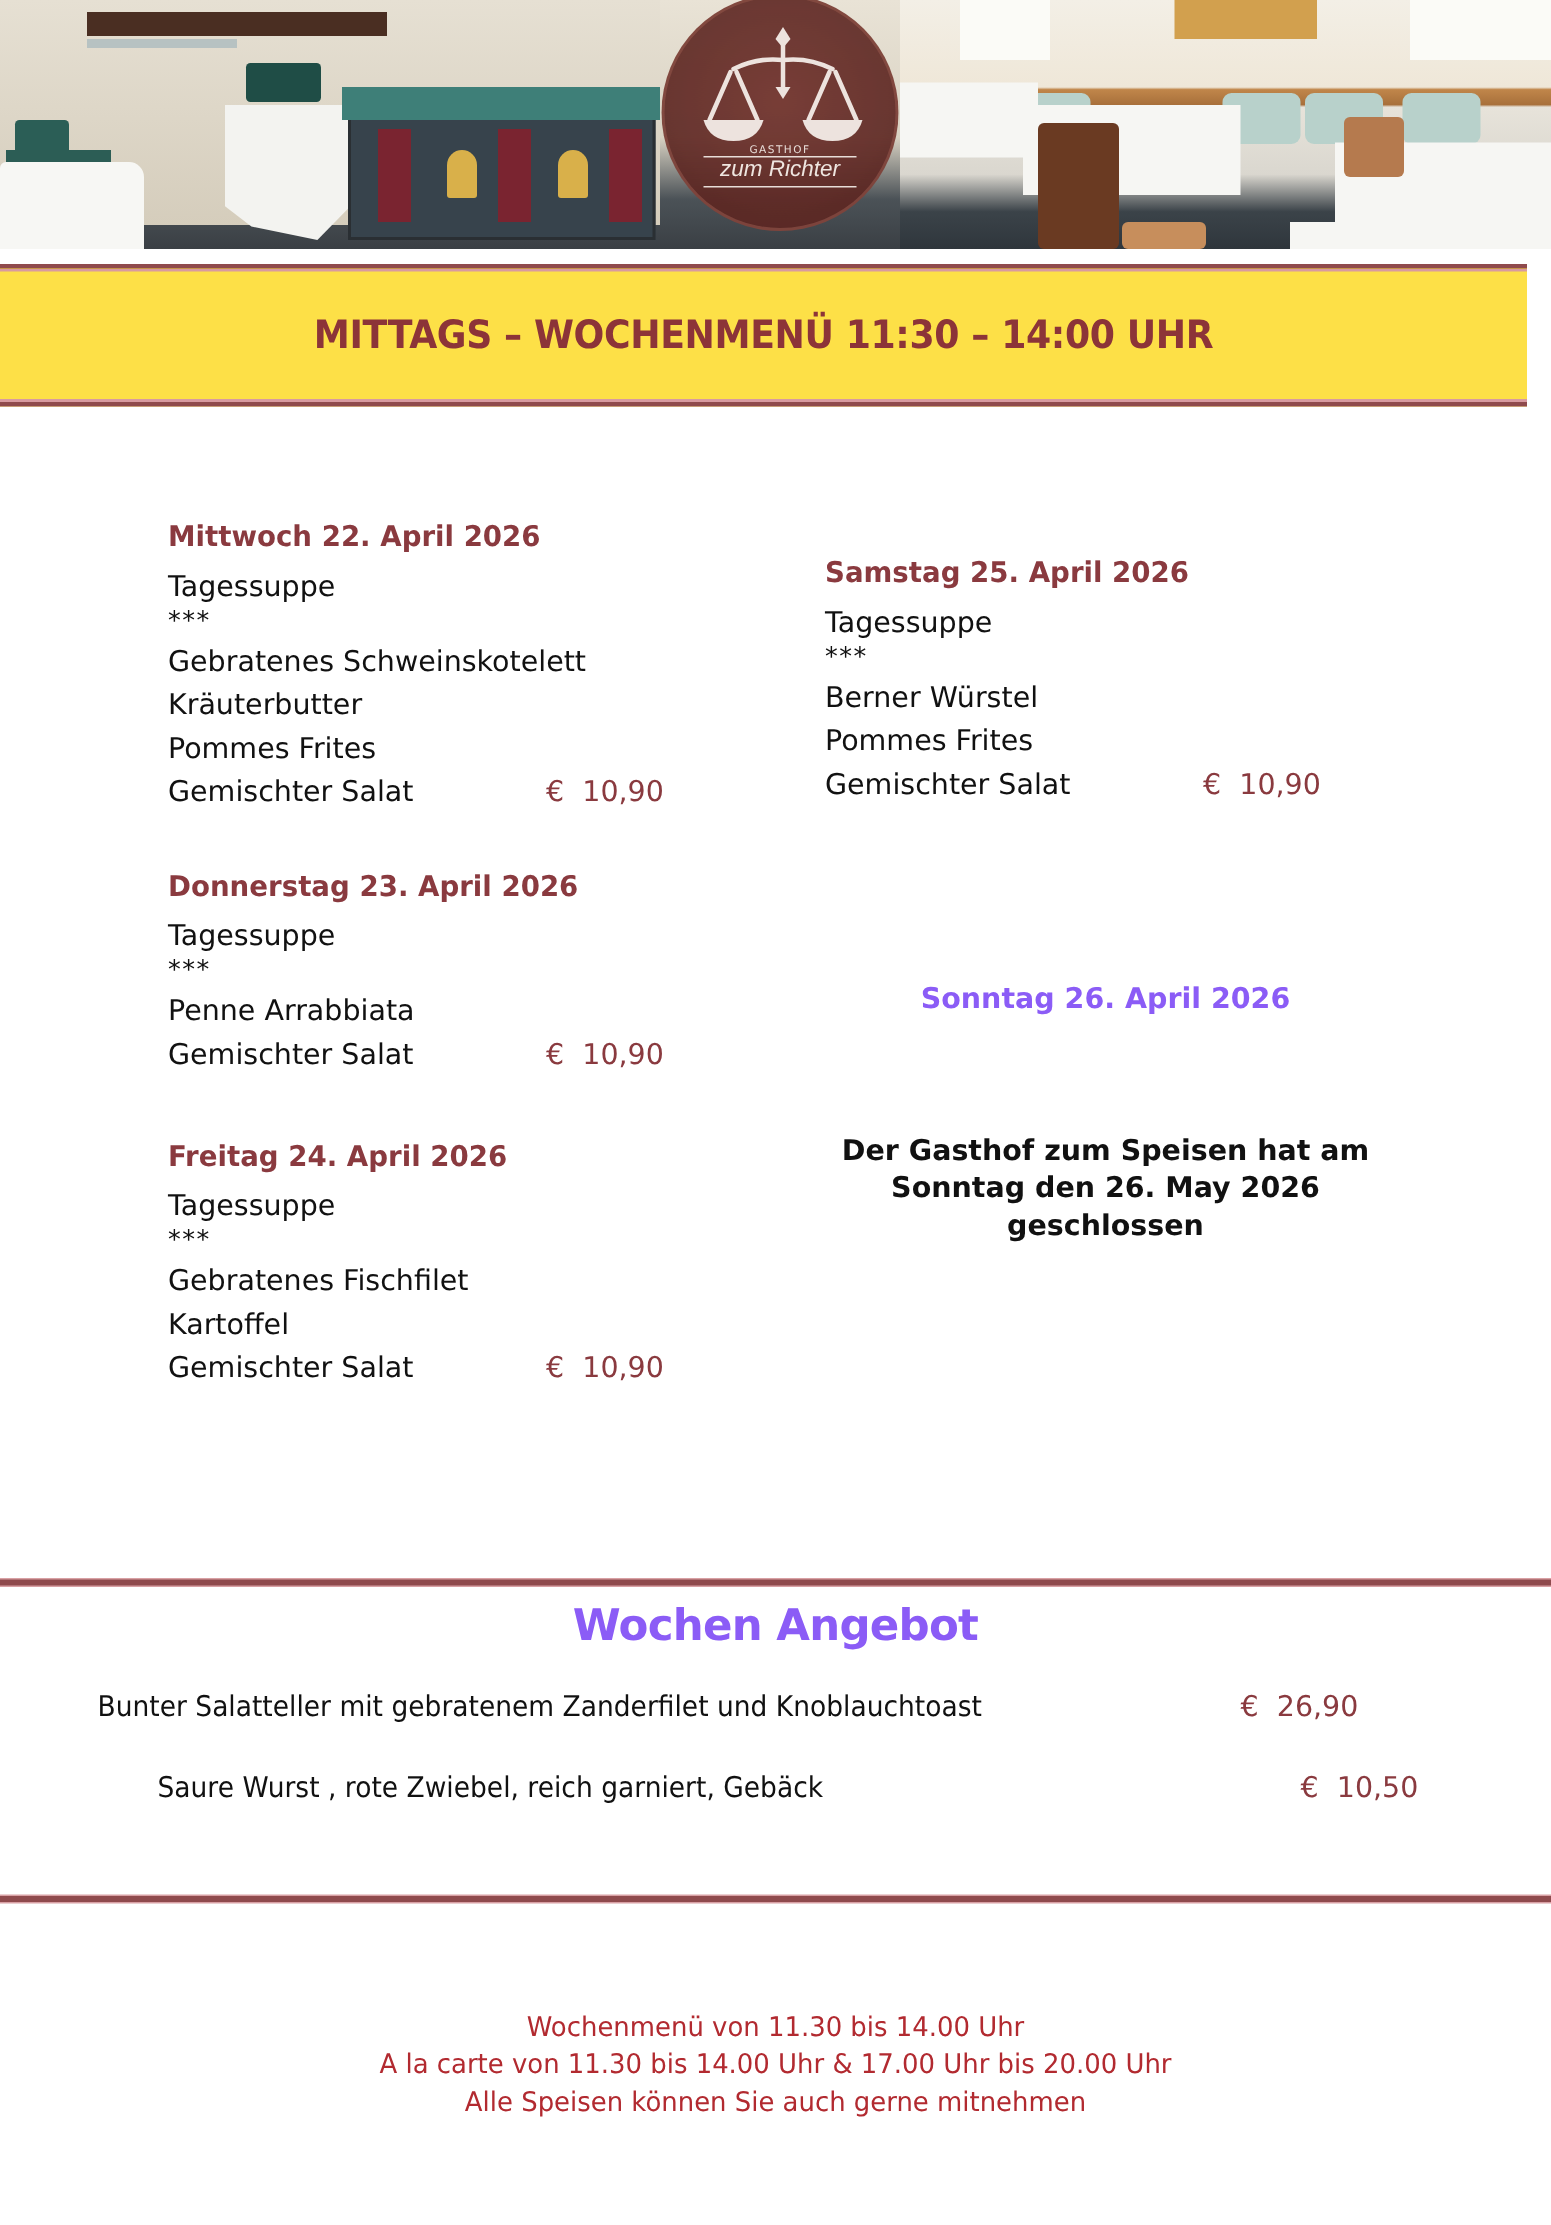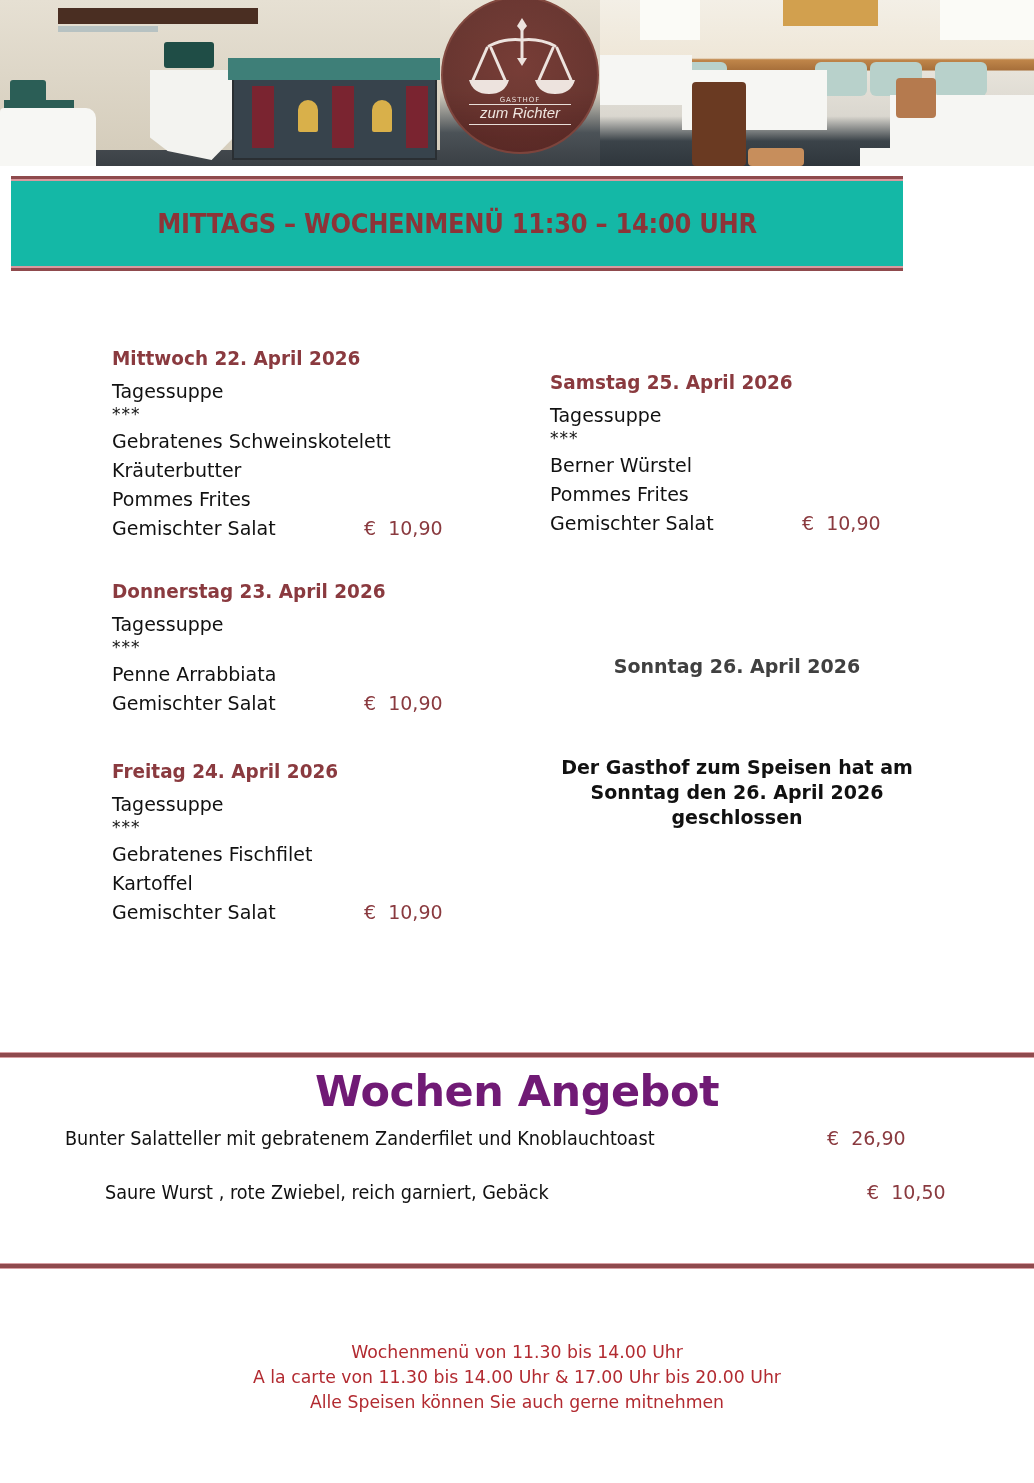--- a/index.html
+++ b/index.html
@@ -41,22 +41,22 @@
       font-family: "DejaVu Sans", sans-serif; font-size: 7px; letter-spacing: 1px; color: #e8ddd8;
     }
     .logo-name {
       position: absolute; left: 0; width: 100%; top: 106px; text-align: center;
       font-family: Liberation Sans, sans-serif; font-size: 15px; font-style: italic; color: #efe6e0;
     }
     .logo-name-line { position: absolute; left: 26px; right: 26px; height: 1px; background: #e8ddd8; }
 
     
     .title-band {
-      position: absolute; left: 11px; top: 176px; width: 892px; height: 95px;
-      background: #14b8a6;
+      position: absolute; left: 0; top: 176px; width: 1018px; height: 95px;
+      background: #fde047;
       border-top: 3px solid #8f4a4d;
       border-bottom: 3px solid #8f4a4d;
       box-shadow: 0 -2px 0 #d89aa0 inset, 0 2px 0 #d89aa0 inset;
     }
     .title-band h1 {
       position: absolute; left: 0; width: 100%; top: 30px; text-align: center;
       font-family: "DejaVu Sans", sans-serif; font-weight: bold; font-size: 26px;
       color: #8c3438; letter-spacing: -0.3px; transform: scaleX(0.93);
     }
 
@@ -73,38 +73,38 @@
       transform-origin: left;
     }
     .dish.sep { height: 21px; line-height: 16px; font-size: 17px; letter-spacing: 1px; }
     .price {
       position: absolute; top: 0; font-family: "DejaVu Sans", sans-serif;
       font-size: 19px; color: #8a3a3f; white-space: nowrap;
     }
 
     .closed-heading {
       position: absolute; left: 560px; width: 354px; top: 655px; text-align: center;
-      font-family: "DejaVu Sans", sans-serif; font-weight: bold; font-size: 19px; color: #404040;
+      font-family: "DejaVu Sans", sans-serif; font-weight: bold; font-size: 19px; color: #8b5cf6;
     }
     .closed-note {
       position: absolute; left: 540px; width: 394px; top: 755px; text-align: center;
       font-family: "DejaVu Sans", sans-serif; font-weight: bold; font-size: 19px; color: #111;
       line-height: 25px;
     }
 
     
     .rule {
       position: absolute; left: 0; width: 1034px; height: 4px; background: #8f4a4d;
       box-shadow: 0 -1px 0 #d8a0a4, 0 1px 0 #d8a0a4;
     }
 
     
     .offers-title {
       position: absolute; left: 0; width: 1034px; top: 1066px; text-align: center;
-      font-family: "DejaVu Sans", sans-serif; font-weight: bold; font-size: 43px; color: #701a75;
+      font-family: "DejaVu Sans", sans-serif; font-weight: bold; font-size: 29px; color: #8b5cf6;
       letter-spacing: -0.5px;
     }
     .offer-row { position: absolute; left: 65px; width: 900px; height: 28px; }
     .offer-name {
       position: absolute; left: 0; top: 0; font-family: "DejaVu Sans", sans-serif;
       font-size: 19px; color: #111; white-space: nowrap; transform: scaleX(0.93); transform-origin: left;
     }
     .offer-price {
       position: absolute; left: 762px; top: 0; font-family: "DejaVu Sans", sans-serif;
       font-size: 19px; color: #8a3a3f; white-space: nowrap;
@@ -231,21 +231,21 @@
     <div class="dish">
       <span>Gemischter Salat</span>
       <span class="price" style="left:252px; white-space:pre;">€  10,90</span>
     </div>
   </div>
 </div>
 
 <div class="closed-heading">Sonntag 26. April 2026</div>
 <div class="closed-note">
   <div>Der Gasthof zum Speisen hat am</div>
-  <div>Sonntag den 26. April 2026</div>
+  <div>Sonntag den 26. May 2026</div>
   <div>geschlossen</div>
 </div>
 
 <div class="rule" style="top:1053px;"></div>
 <div class="offers-title">Wochen Angebot</div>
 
 <div class="offer-row" style="top:1127px;">
   <span class="offer-name">Bunter Salatteller mit gebratenem Zanderfilet und Knoblauchtoast</span>
   <span class="offer-price" style="white-space:pre;">€  26,90</span>
 </div>

